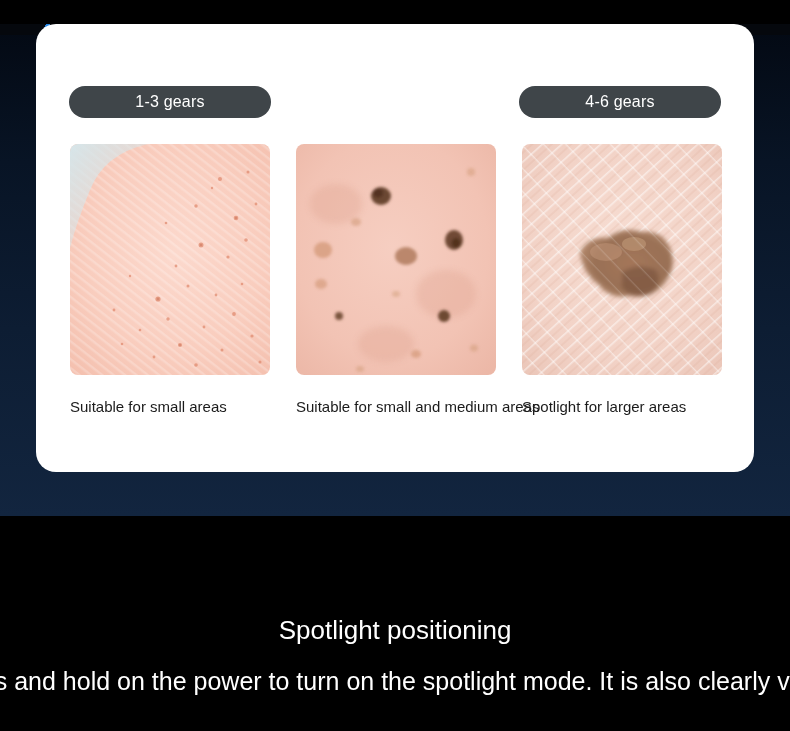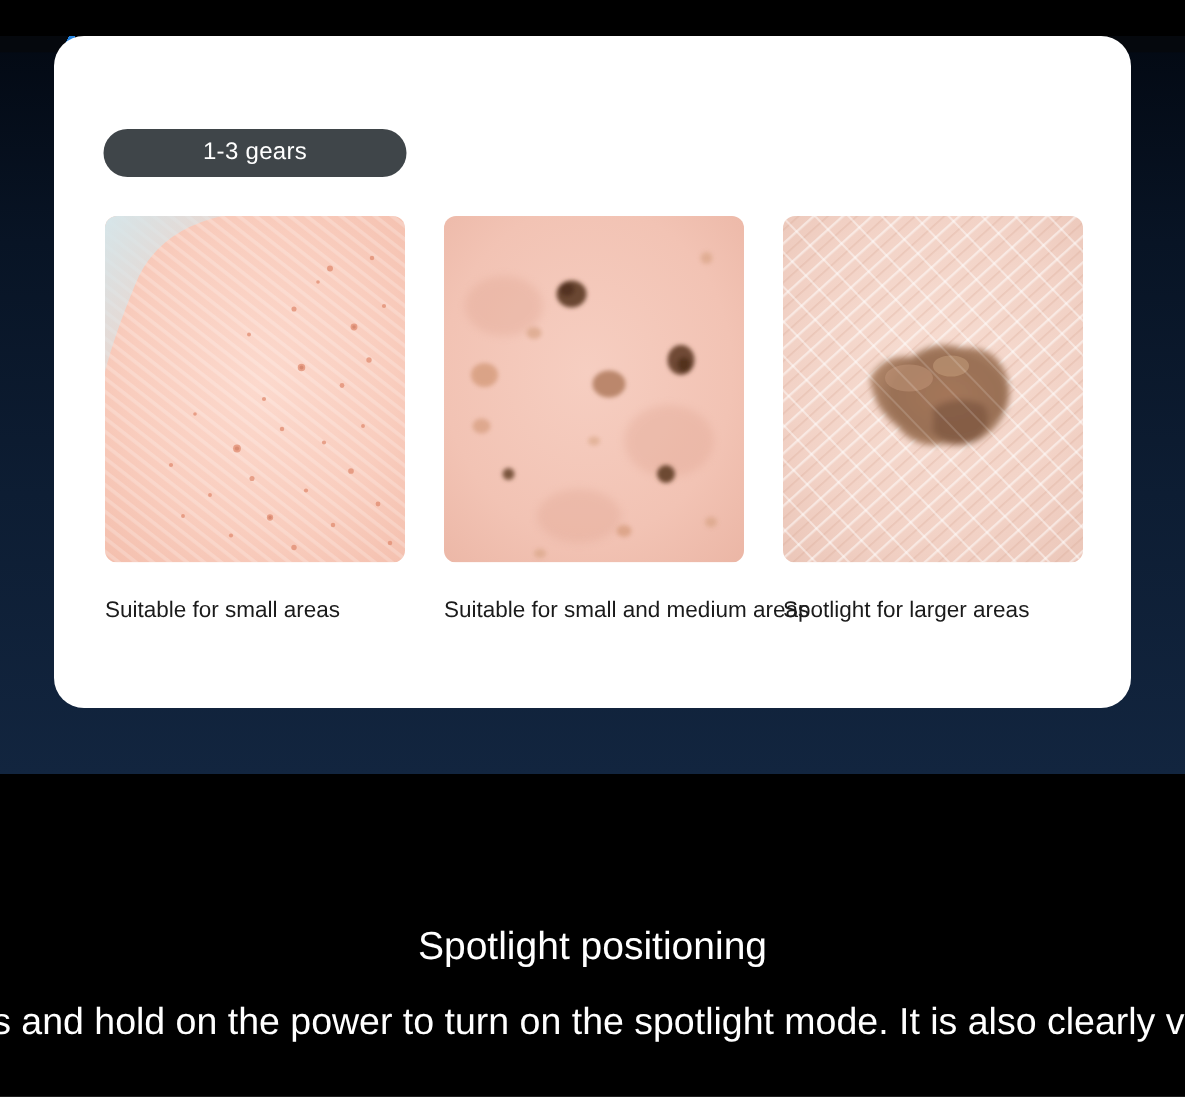--- a/index.html
+++ b/index.html
@@ -104,20 +104,21 @@
       <div class="strip-cell strip-blue" style="width:462px"></div>
       <div class="strip-cell strip-tan" style="width:100px"></div>
       <div class="strip-cell strip-tan2" style="width:96px"></div>
       <div class="strip-cell strip-dark" style="width:96px"></div>
     </div>
 
     <div class="card">
 
       <div class="pill-row">
         <div class="pill">1-3 gears</div>
+        <div class="pill">4-6 gears</div>
       </div>
 
       <div class="thumb-row">
 
         <div class="thumb">
           <svg viewBox="0 0 200 231" preserveAspectRatio="none">
             <defs>
               <radialGradient id="sk1" cx="52%" cy="48%" r="78%">
                 <stop offset="0%" stop-color="#fcd9cd"></stop>
                 <stop offset="55%" stop-color="#f9cdbe"></stop>

